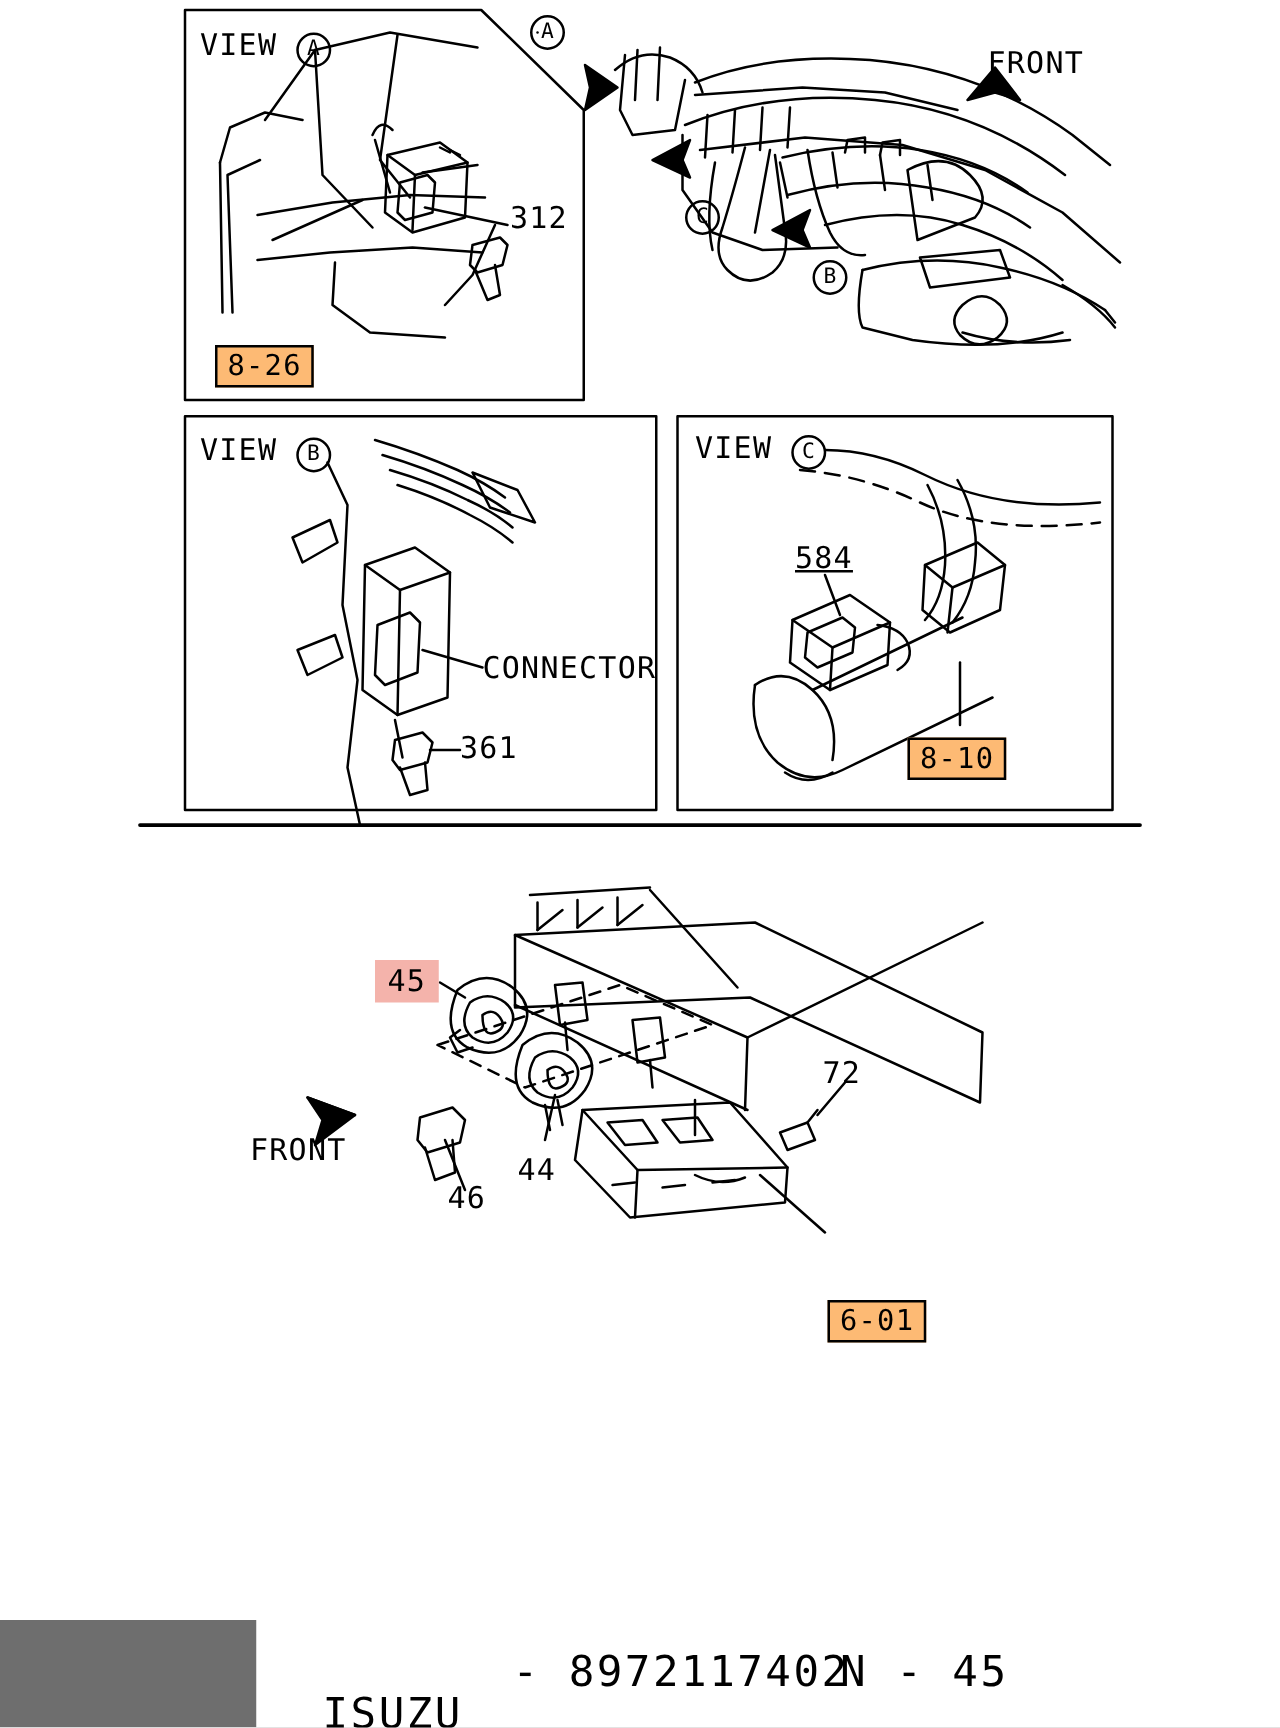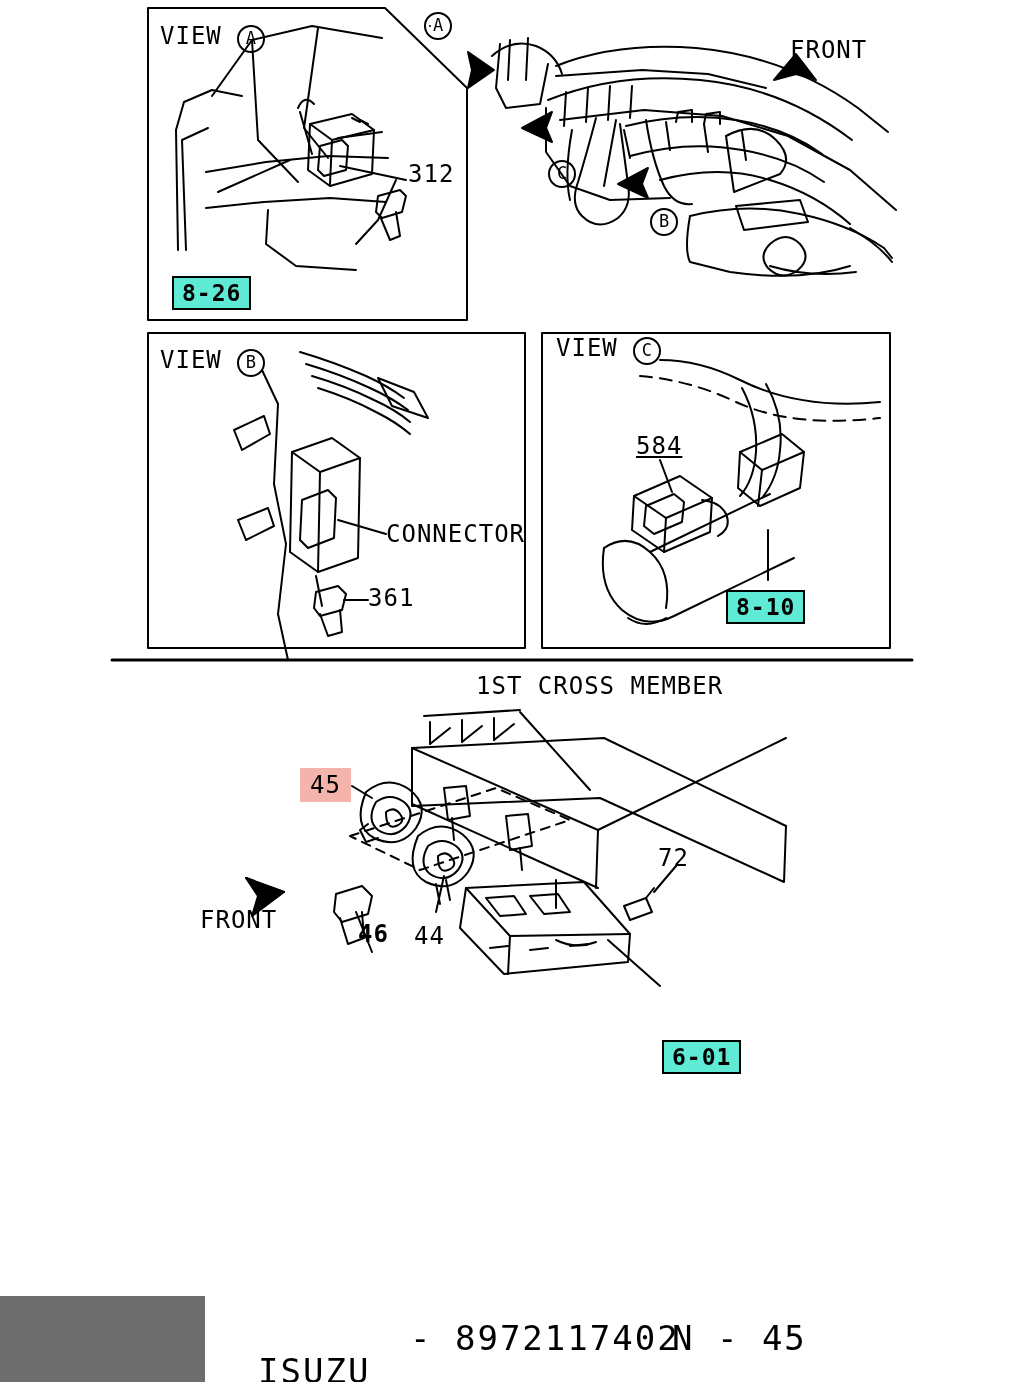--- a/index.html
+++ b/index.html
@@ -1,21 +1,21 @@
 <!DOCTYPE html>
 <html><head>
 <meta charset="utf-8">
 <style>
   html,body{margin:0;padding:0;background:#ffffff;}
   body{width:1024px;height:1382px;position:relative;font-family:"DejaVu Sans Mono",monospace;color:#000;}
   .sheet{position:absolute;left:0;top:0;width:1024px;height:1382px;overflow:hidden;}
   svg{display:block;}
   .lbl{position:absolute;font-family:"DejaVu Sans Mono",monospace;white-space:nowrap;}
   .t24{font-size:24px;letter-spacing:1px;}
-  .boxed{border:2px solid #000;padding:2px 8px;font-size:23px;letter-spacing:1px;background:#5eead4;font-weight:bold;}
+  .boxed{border:2px solid #000;padding:2px 8px;font-size:23px;letter-spacing:1px;background:#fdba74;}
   .hl{background:#f4b3ab;padding:3px 10px;font-size:24px;letter-spacing:1px;text-align:right;}
   .footer{position:absolute;left:0;top:1296px;width:1024px;height:86px;background:#6e6e6e;}
   .footbar{position:absolute;left:205px;top:1296px;width:819px;height:86px;background:#ffffff;}
   .foottext{position:absolute;top:1318px;font-size:34px;letter-spacing:2px;font-family:"DejaVu Sans Mono",monospace;}
   .circ{display:inline-block;border:2px solid #000;border-radius:50%;width:24px;height:24px;line-height:22px;text-align:center;font-size:17px;}
 </style>
 </head>
 <body>
 
 <div class="sheet">
@@ -194,31 +194,30 @@
   <div class="lbl" style="left:650px;top:208px;"><span class="circ">B</span></div>
   <div class="lbl t24" style="left:790px;top:36px;">FRONT</div>
 
   <div class="lbl t24" style="left:160px;top:346px;">
     <span>VIEW</span>
     <span class="circ">B</span>
   </div>
   <div class="lbl t24" style="left:386px;top:520px;">CONNECTOR</div>
   <div class="lbl t24" style="left:368px;top:584px;">361</div>
 
-  <div class="lbl t24" style="left:556px;top:334px;">
+  <div class="lbl t24" style="left:556px;top:344px;">
     <span>VIEW</span>
     <span class="circ">C</span>
   </div>
   <div class="lbl t24" style="left:636px;top:432px;text-decoration:underline;">584</div>
   <div class="lbl boxed" style="left:726px;top:590px;">8-10</div>
 
-  <div class="lbl t24" style="left:476px;top:672px;">1ST CROSS MEMBER</div>
   <div class="lbl hl" style="left:300px;top:768px;">45</div>
   <div class="lbl t24" style="left:414px;top:922px;">44</div>
-  <div class="lbl t24" style="left:358px;top:920px;font-weight:bold;">46</div>
+  <div class="lbl t24" style="left:358px;top:944px;">46</div>
   <div class="lbl t24" style="left:658px;top:844px;">72</div>
   <div class="lbl boxed" style="left:662px;top:1040px;">6-01</div>
   <div class="lbl t24" style="left:200px;top:906px;">FRONT</div>
 
   <div class="footer"></div>
   <div class="footbar"></div>
   <div class="foottext" style="left:258px;margin-top:33px;">ISUZU</div>
   <div class="foottext" style="left:410px;">- <span>8972117402</span></div>
   <div class="foottext" style="left:672px;">N - 45</div>
 

